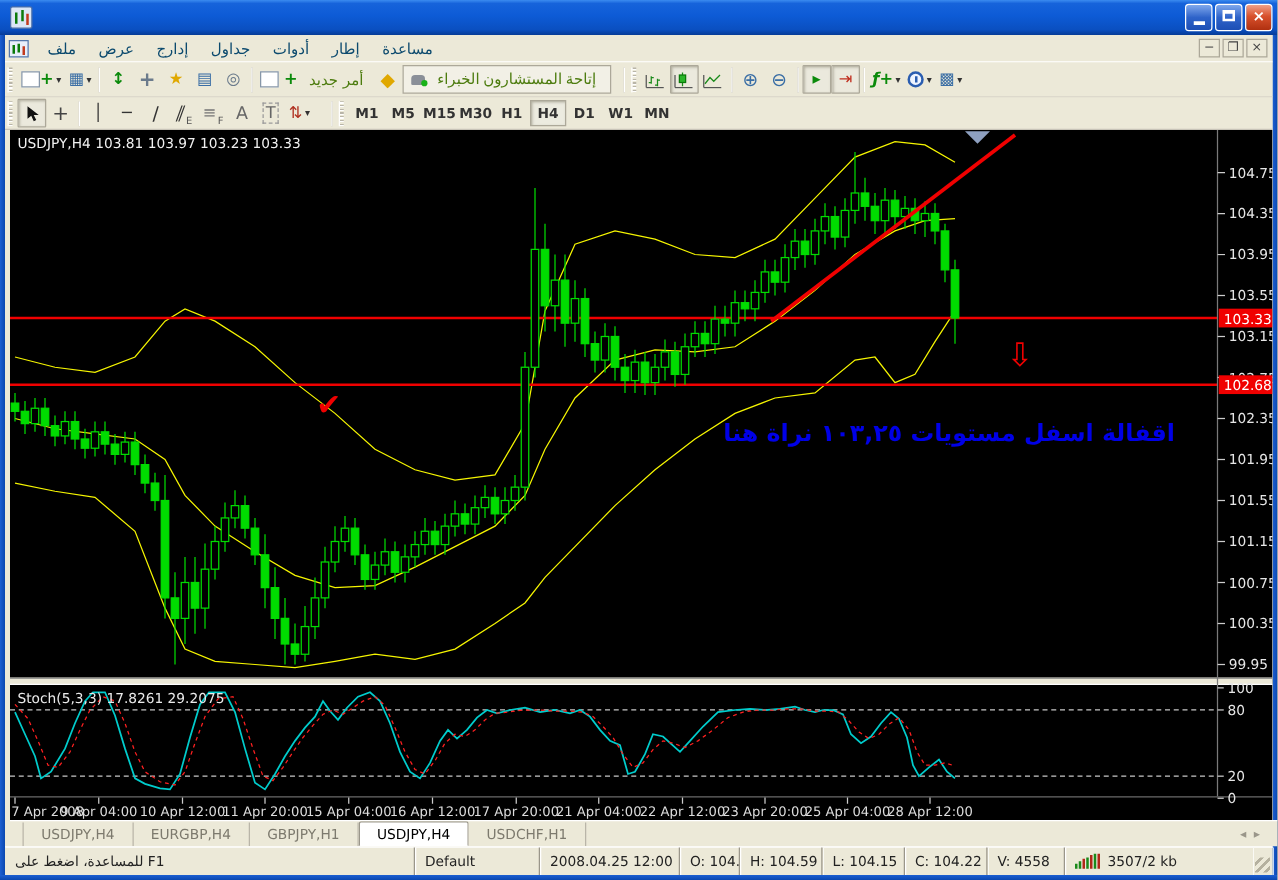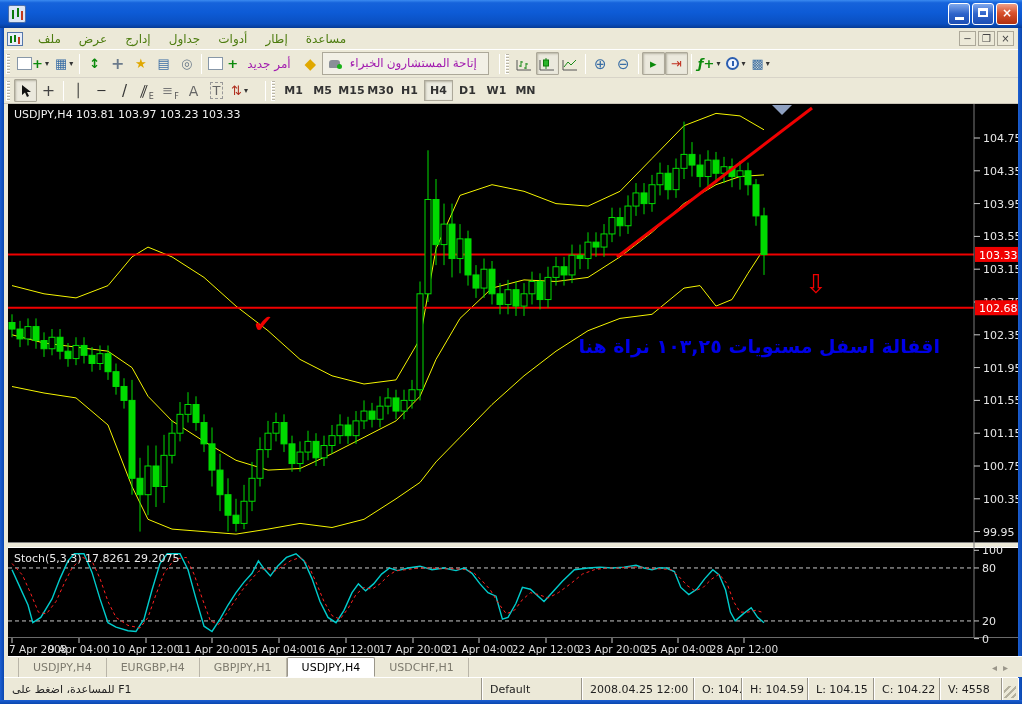--- a/index.html
+++ b/index.html
@@ -21,39 +21,39 @@
   .tb-btn .glyph-max { display:block; width:10px; height:9px; border:2px solid #fff; border-top-width:3px; margin:4px auto 0; }
 
   .frame-left,.frame-right { position:absolute; top:28px; width:4px; height:672px; background:linear-gradient(90deg,#1C5FD2,#0A47B0); }
   .frame-left { left:0; } .frame-right { right:0; }
   .frame-bottom { position:absolute; left:0; bottom:0; width:1022px; height:4px; background:linear-gradient(180deg,#1C5FD2,#0A47B0); }
 
   
   .menubar { position:absolute; left:4px; top:28px; width:1014px; height:22px; background:#ECE9D8; display:flex; align-items:center; border-bottom:1px solid #fff; }
   .child-icon { width:16px; height:14px; margin:0 6px 0 3px; background:#e8eefa; border:1px solid #5577aa; position:relative; }
   .child-icon::before { content:""; position:absolute; left:2px; top:3px; width:2px; height:7px; background:#0a7a0a; box-shadow:4px -1px 0 #0a7a0a, 8px 1px 0 #c23a1e; }
-  .menu-item { font-size:12px; color:#4d7c0f; padding:2px 9px; cursor:default; }
+  .menu-item { font-size:12px; color:#0c4a6e; padding:2px 9px; cursor:default; }
   .mdi-controls { margin-left:auto; display:flex; gap:2px; margin-right:4px; }
   .mdi-btn { width:17px; height:15px; border:1px solid #ACA899; background:#ECE9D8; color:#444; font-size:10px; line-height:13px; text-align:center; }
 
   
   .toolbar-row1 { position:absolute; left:4px; top:50px; width:1014px; height:28px; background:#ECE9D8; border-bottom:1px solid #D8D4C8; display:flex; align-items:center; }
   .toolbar-row2 { position:absolute; left:4px; top:78px; width:1014px; height:26px; background:#ECE9D8; border-bottom:1px solid #C8C4B8; display:flex; align-items:center; }
   .grip { width:4px; height:20px; margin:0 4px 0 2px; background:repeating-linear-gradient(180deg,#b9b5a8 0 1px,#fff 1px 2px,transparent 2px 3px); border-left:1px solid #fff; }
   .tbtn { min-width:23px; height:23px; display:flex; align-items:center; justify-content:center; border:1px solid transparent; border-radius:1px; font-size:13px; color:#555; padding:0 2px; position:relative; }
   .tbtn.pressed { border:1px solid #ACA899; background:#EBE9DD; box-shadow:inset 1px 1px 2px rgba(120,115,95,.45); }
   .tbtn .dd { font-size:8px; color:#333; margin-left:2px; }
   .sep { width:1px; height:20px; background:#A9A494; border-right:1px solid #fff; margin:0 3px; }
   .g-green { color:#0B8A0B; font-weight:bold; }
   .g-gold  { color:#E0A800; }
   .g-gray  { color:#6B7B8C; }
   .g-blue  { color:#3A6EA5; }
   .g-red   { color:#C03020; }
   .chart-mini { width:15px; height:13px; background:#fff; border:1px solid #8797a8; position:relative; }
-  .lbl-btn { font-size:12px; color:#a21caf; padding:0 5px; white-space:nowrap; }
+  .lbl-btn { font-size:12px; color:#4d7c0f; padding:0 5px; white-space:nowrap; }
   .ea-btn { border:1px solid #ACA899; background:#F2F0E6; height:23px; display:flex; align-items:center; padding:0 6px; gap:5px;font-family:Liberation Serif, serif; }
   .ea-dot { width:11px; height:8px; background:#8a8f98; border-radius:3px 3px 1px 1px; position:relative; }
   .ea-dot::after { content:""; position:absolute; right:-2px; bottom:-1px; width:5px; height:5px; border-radius:50%; background:#19b219; }
   .clockicon { width:13px; height:13px; border:2px solid #2a5db0; border-radius:50%; position:relative; background:#eef4ff; }
   .clockicon::before { content:""; position:absolute; left:4px; top:2px; width:1.5px; height:5px; background:#2a5db0; }
   .tfbtn { min-width:29px; height:21px; border:1px solid transparent; font-size:11px; color:#333; display:flex; align-items:center; justify-content:center; font-weight:bold; }
   .tfbtn.pressed { border:1px solid #ACA899; background:#ECEBE0; box-shadow:inset 1px 1px 2px rgba(120,115,95,.45); }
   .subletter { font-size:8px; color:#555; margin-left:1px; align-self:flex-end; }
   svg.icon-svg { display:block; }
 
@@ -558,16 +558,28 @@
 
   <div class="statusbar">
     <span class="sb-pane sb-help">للمساعدة، اضغط على F1</span>
     <span class="sb-pane" style="width:100px;">Default</span>
     <span class="sb-pane" style="width:112px;">2008.04.25 12:00</span>
     <span class="sb-pane" style="width:48px;">O: 104.47</span>
     <span class="sb-pane" style="width:66px;">H: 104.59</span>
     <span class="sb-pane" style="width:66px;">L: 104.15</span>
     <span class="sb-pane" style="width:66px;">C: 104.22</span>
     <span class="sb-pane" style="width:62px;">V: 4558</span>
+    <span class="sb-pane" style="width:150px;border-right:none;">
+      <span class="traffic">
+        <i style="height:4px"></i>
+          <i style="height:6px"></i>
+          <i class="r" style="height:8px"></i>
+          <i style="height:9px"></i>
+          <i class="r" style="height:11px"></i>
+          <i style="height:12px"></i>
+          <i class="r" style="height:12px"></i>
+      </span>
+      <span>3507/2 kb</span>
+    </span>
     <span class="sb-pane sb-grip"></span>
   </div>
 
 </div>
 
 </body></html>

